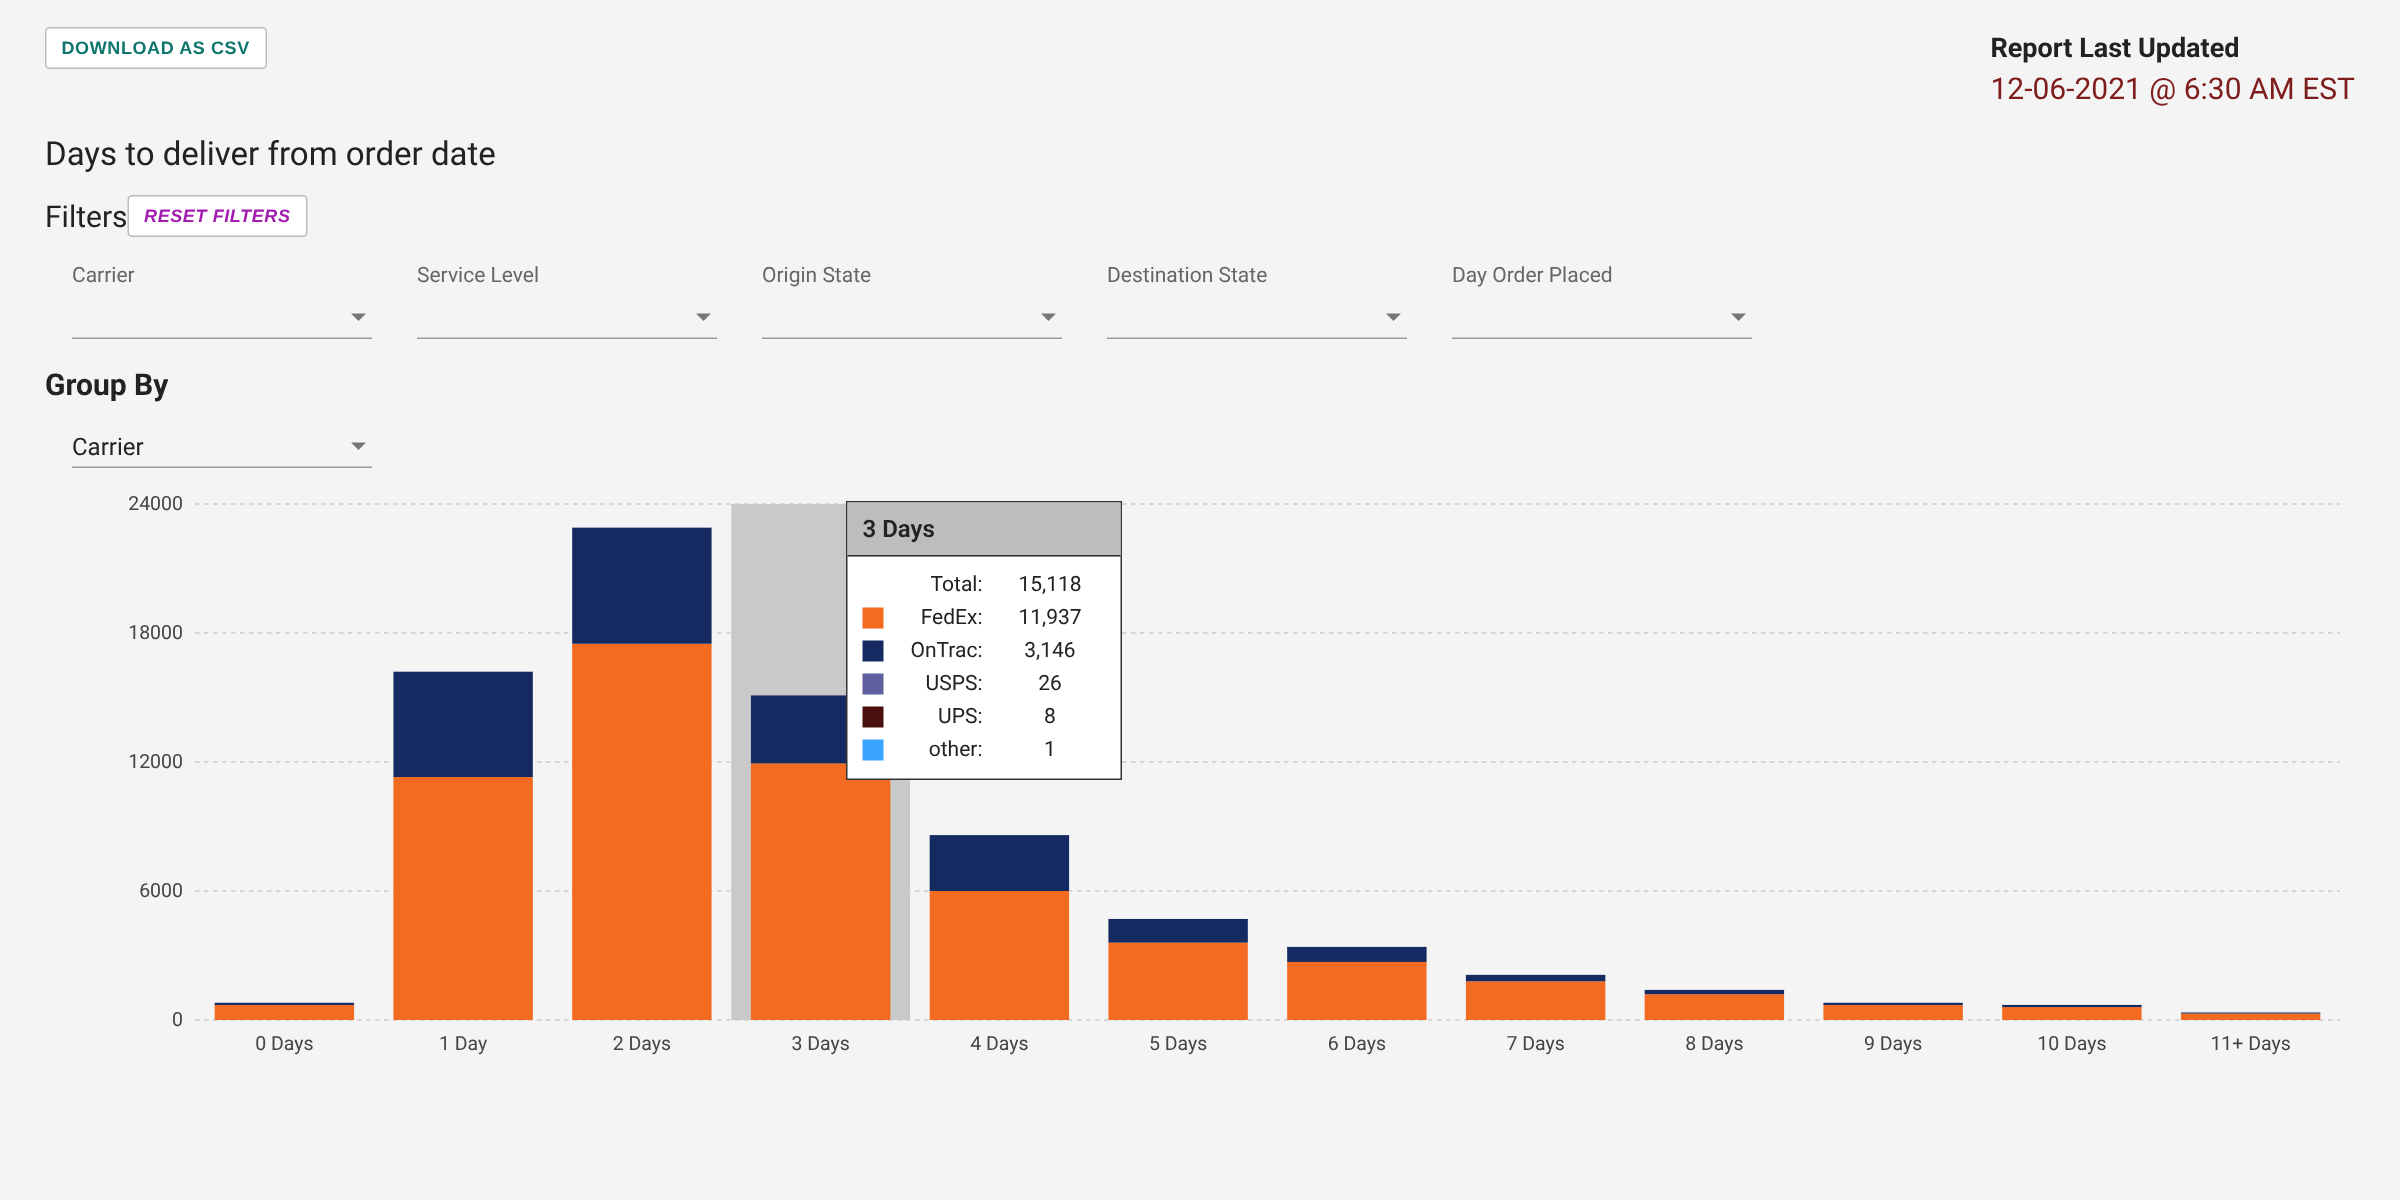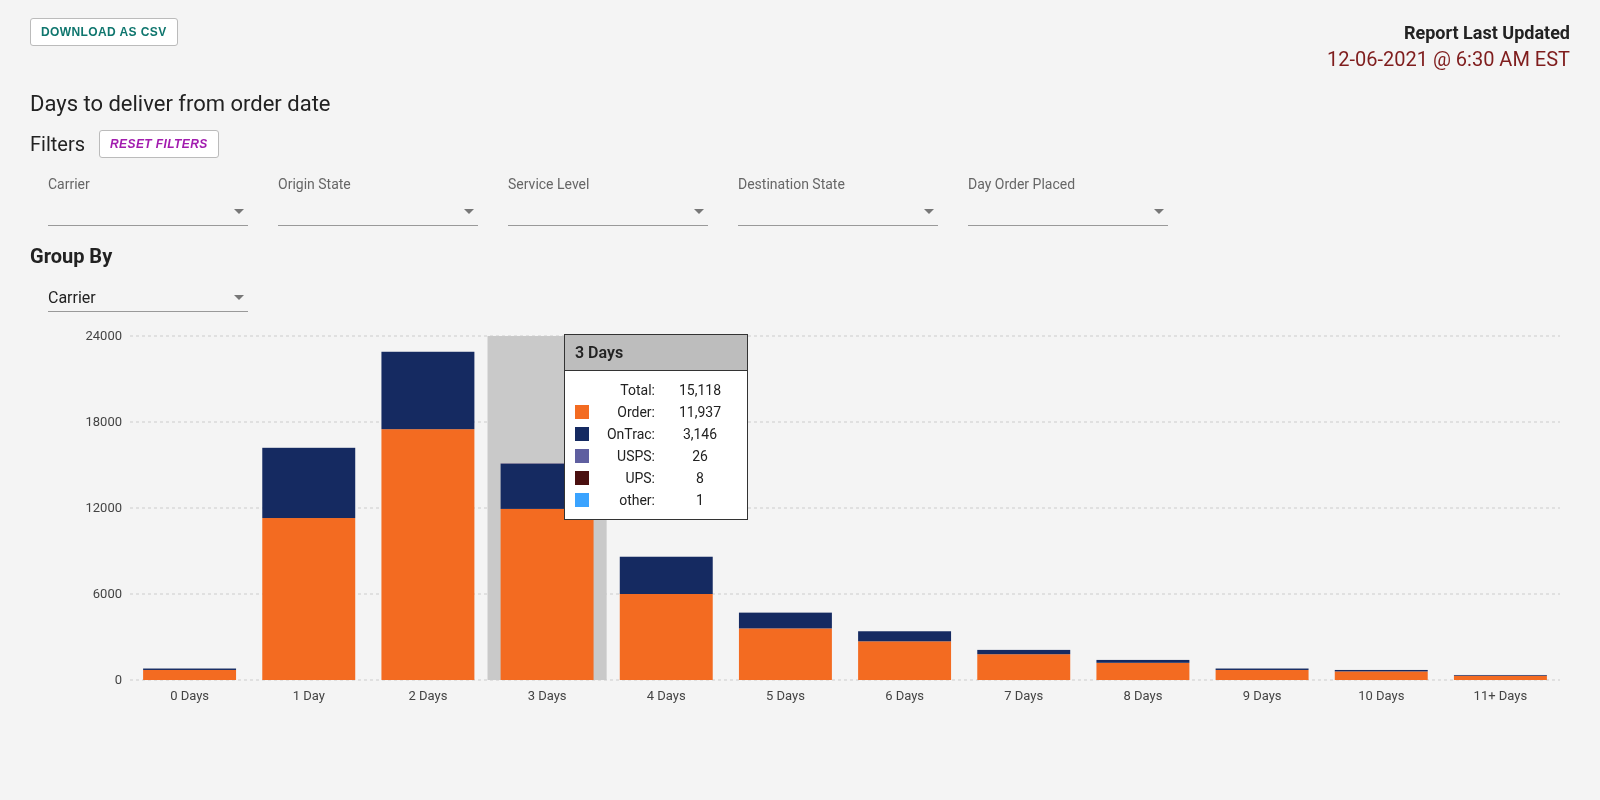--- a/index.html
+++ b/index.html
@@ -20,21 +20,21 @@
     display: flex;
     justify-content: space-between;
     align-items: flex-start;
   }
   .title {
     font-size: 34px;
     font-weight: 400;
     margin: 0 0 10px 0;
   }
   .updated {
-    text-align: right;
+    text-align: left;
     margin-top: 4px;
   }
   .updated-label {
     font-size: 18px;
     font-weight: 700;
     margin-bottom: 4px;
   }
   .updated-time {
     font-size: 20px;
     color: #7f1d1d;
@@ -58,21 +58,20 @@
     font-style: italic;
   }
   .subtitle {
     font-size: 22px;
     font-weight: 400;
     margin: 20px 0 14px 0;
   }
   .filters-row-label {
     display: flex;
     align-items: center;
-    gap: 14px;
   }
   .filters-label {
     font-size: 20px;
     font-weight: 400;
   }
   .filter-controls {
     display: flex;
     gap: 30px;
     margin: 18px 0 18px 18px;
     flex-wrap: wrap;
@@ -192,28 +191,28 @@
 
   <div class="filter-controls" id="filter-controls">
       <div class="filter-item">
         <div class="filter-label">Carrier</div>
         <div class="select">
           <span class="value"></span>
           <span class="caret"></span>
         </div>
       </div>
       <div class="filter-item">
+        <div class="filter-label">Service Level</div>
+        <div class="select">
+          <span class="value"></span>
+          <span class="caret"></span>
+        </div>
+      </div>
+      <div class="filter-item">
         <div class="filter-label">Origin State</div>
-        <div class="select">
-          <span class="value"></span>
-          <span class="caret"></span>
-        </div>
-      </div>
-      <div class="filter-item">
-        <div class="filter-label">Service Level</div>
         <div class="select">
           <span class="value"></span>
           <span class="caret"></span>
         </div>
       </div>
       <div class="filter-item">
         <div class="filter-label">Destination State</div>
         <div class="select">
           <span class="value"></span>
           <span class="caret"></span>
@@ -293,21 +292,21 @@
     <div class="tooltip">
       <div class="tooltip-header">3 Days</div>
       <div class="tooltip-body" id="tooltip-body">
           <div class="tooltip-row">
             <span class="swatch blank"></span>
             <span class="tt-label">Total:</span>
             <span class="tt-val">15,118</span>
           </div>
           <div class="tooltip-row">
             <span class="swatch" style="background: rgb(243, 107, 33);"></span>
-            <span class="tt-label">Order:</span>
+            <span class="tt-label">FedEx:</span>
             <span class="tt-val">11,937</span>
           </div>
           <div class="tooltip-row">
             <span class="swatch" style="background: rgb(21, 42, 97);"></span>
             <span class="tt-label">OnTrac:</span>
             <span class="tt-val">3,146</span>
           </div>
           <div class="tooltip-row">
             <span class="swatch" style="background: rgb(95, 95, 160);"></span>
             <span class="tt-label">USPS:</span>

